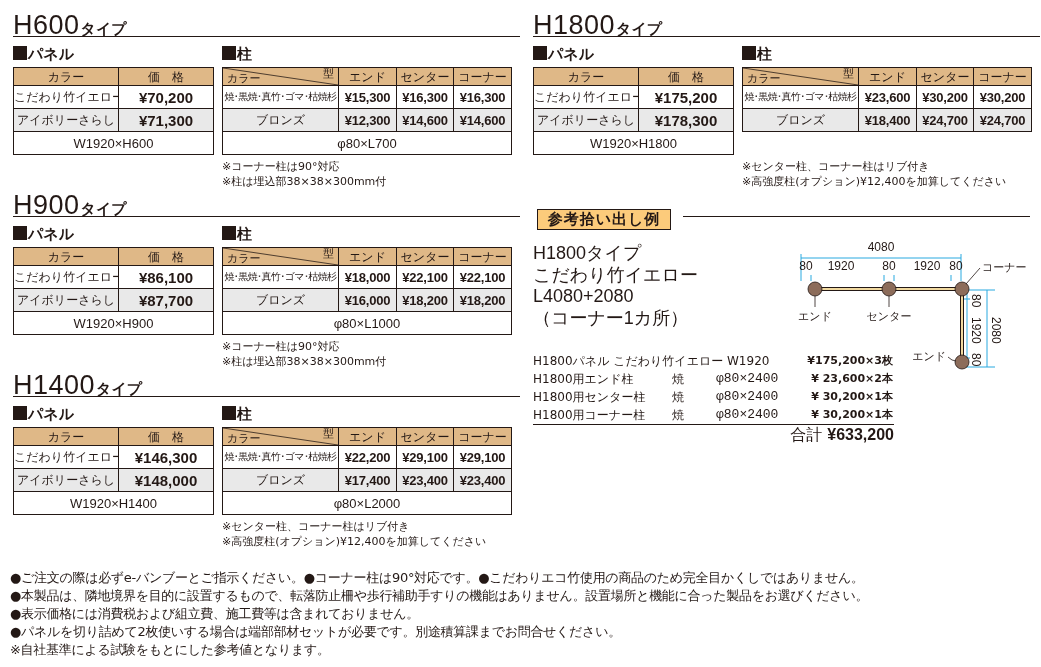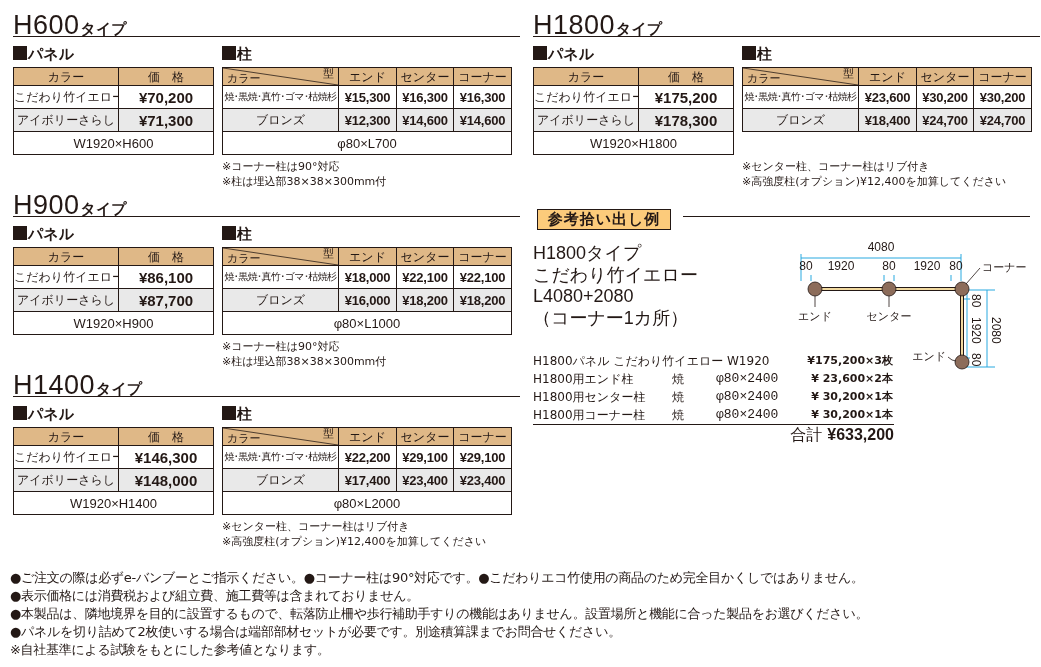--- a/index.html
+++ b/index.html
@@ -437,17 +437,17 @@
   </div>
 </div>
 <div class="calc-rule"></div>
 <div class="calc-total">
   <span class="lbl">合計</span>
   <span class="val">¥633,200</span>
 </div>
 
 <div class="footer">
   <div>●ご注文の際は必ずe-バンブーとご指示ください。●コーナー柱は90°対応です。●こだわりエコ竹使用の商品のため完全目かくしではありません。</div>
+  <div>●本製品は、隣地境界を目的に設置するもので、転落防止柵や歩行補助手すりの機能はありません。設置場所と機能に合った製品をお選びください。</div>
   <div>●表示価格には消費税および組立費、施工費等は含まれておりません。</div>
-  <div>●本製品は、隣地境界を目的に設置するもので、転落防止柵や歩行補助手すりの機能はありません。設置場所と機能に合った製品をお選びください。</div>
   <div>●パネルを切り詰めて2枚使いする場合は端部部材セットが必要です。別途積算課までお問合せください。</div>
   <div>※自社基準による試験をもとにした参考値となります。</div>
 </div>
 
 </body></html>

